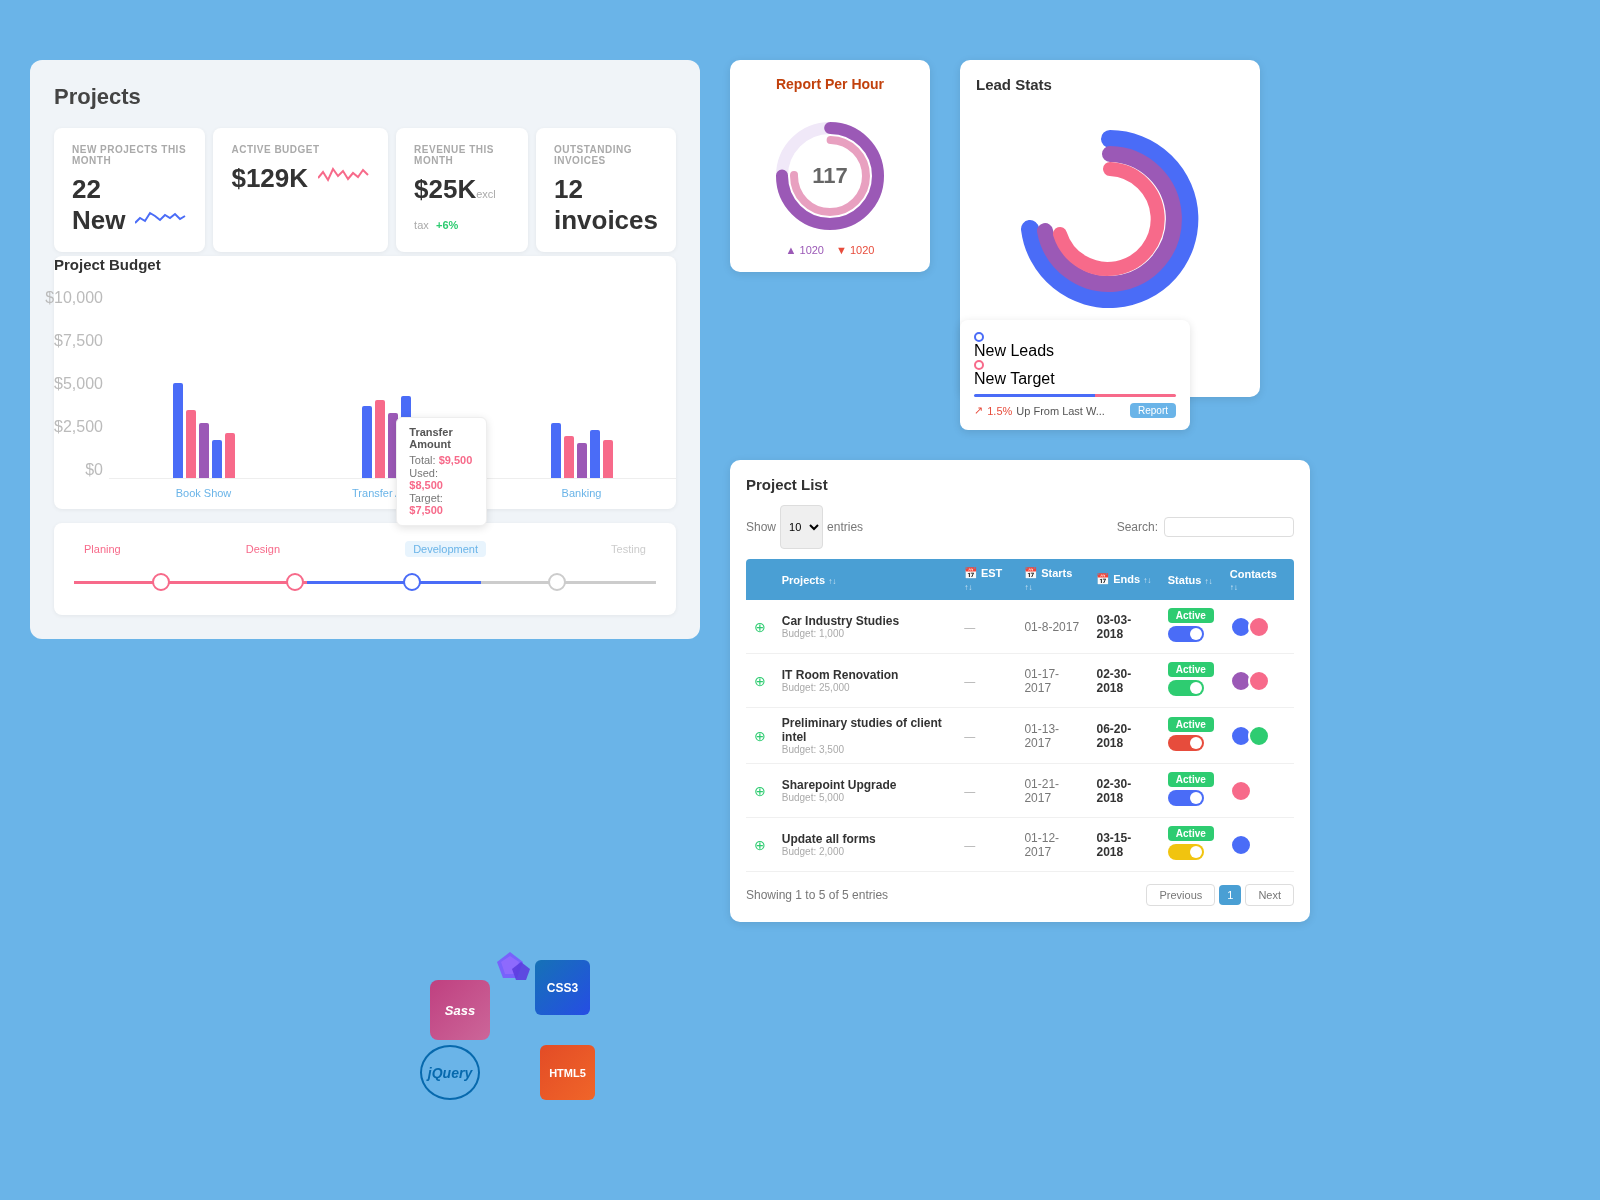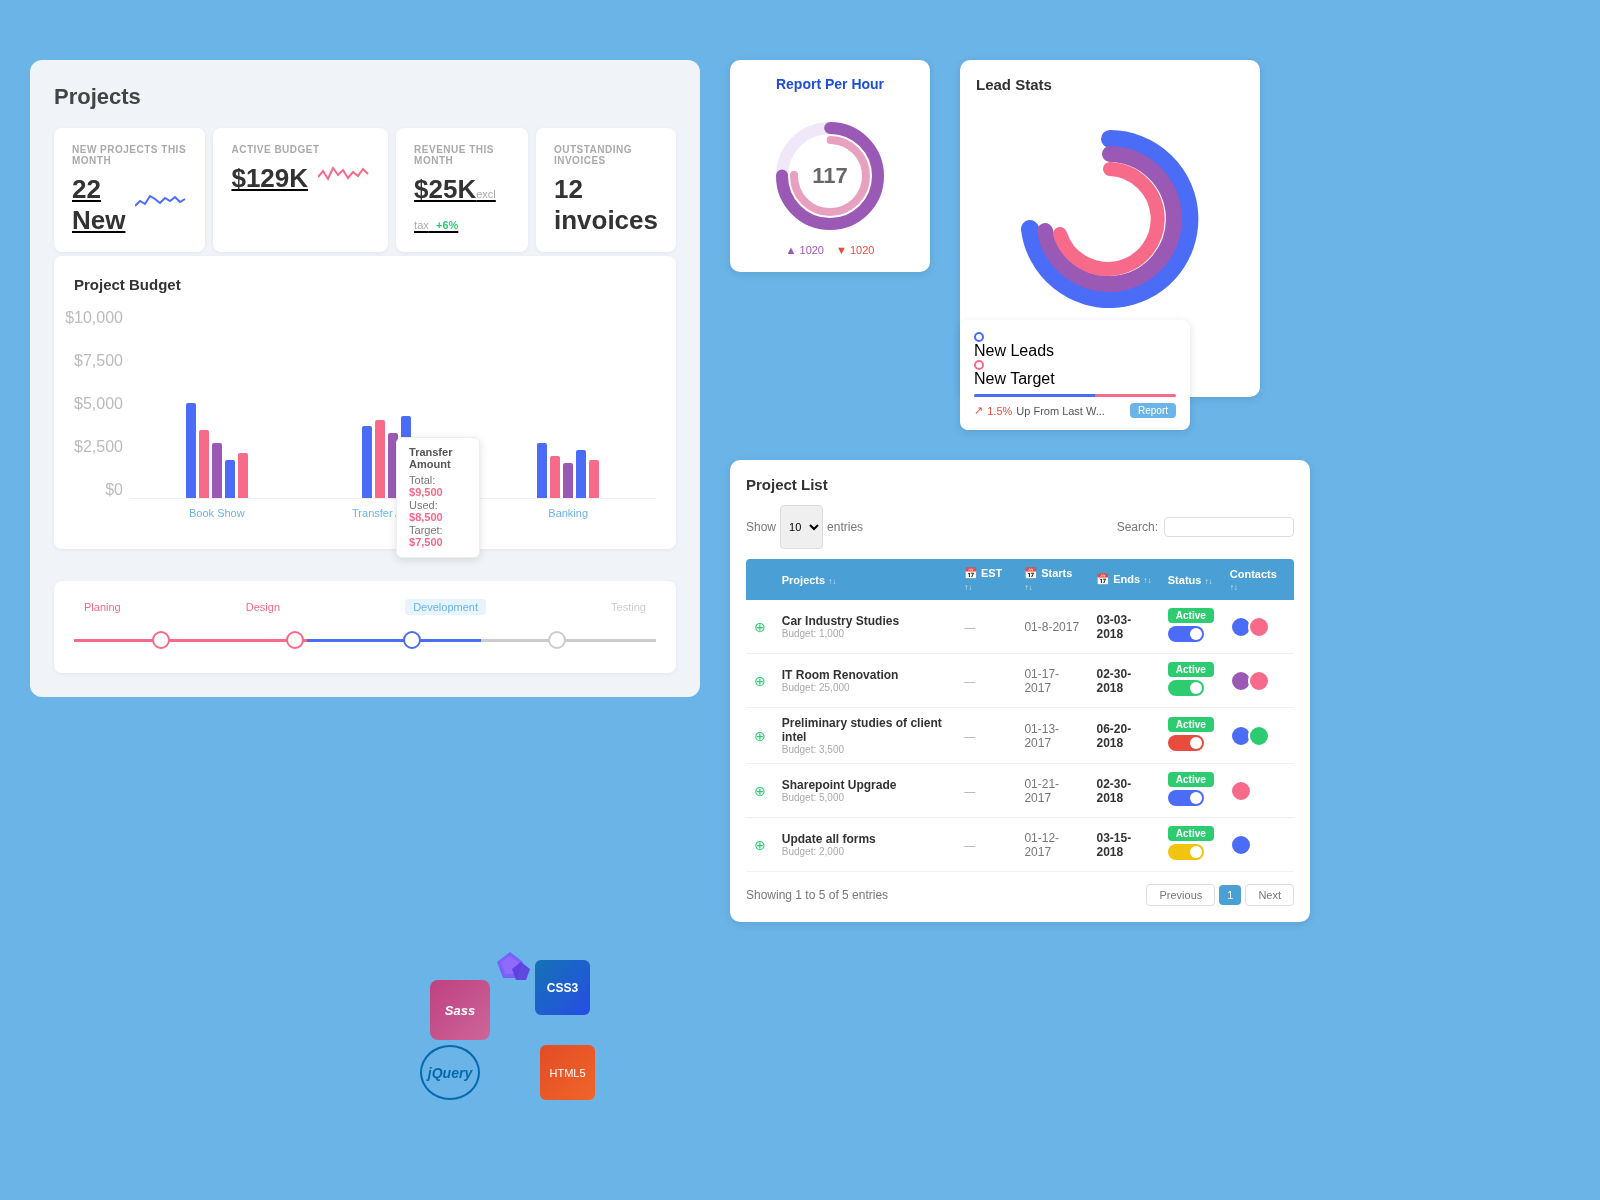--- a/index.html
+++ b/index.html
@@ -61,30 +61,28 @@
       color: #2ecc71;
       font-weight: 600;
     }
     .stat-sparkline {
       display: inline-block;
       margin-left: 10px;
       vertical-align: middle;
     }
     .stat-row {
       display: flex;
-      align-items: center;
-      text-decoration: underline;
+      align-items: flex-end;
     }
 
     
     .budget-card {
       background: #fff;
       border-radius: 8px;
-      padding: 20px;
-      margin-bottom: 32px;
+      margin-bottom: 14px;
       box-shadow: 0 1px 4px rgba(0,0,0,0.06);
     }
     .section-title {
       font-size: 15px;
       font-weight: 700;
       color: #333;
       margin-bottom: 16px;
     }
     .chart-area {
       position: relative;
@@ -220,21 +218,21 @@
     .report-card {
       background: #fff;
       border-radius: 10px;
       padding: 16px;
       margin-bottom: 14px;
       box-shadow: 0 2px 8px rgba(0,0,0,0.1);
     }
     .report-title {
       font-size: 14px;
       font-weight: 700;
-      color: #1d4ed8;
+      color: #c2410c;
       text-align: center;
       margin-bottom: 24px;
     }
     .donut-container {
       position: relative;
       display: inline-flex;
       align-items: center;
       justify-content: center;
     }
     .report-meta {
@@ -811,21 +809,21 @@
 
     <div style="position:absolute; right:20px; top:10px; text-align:center;">
       <div style="width:55px; height:55px; background: linear-gradient(135deg, #1572b6, #264de4); border-radius:6px; display:flex; align-items:center; justify-content:center; color:white; font-size:12px; font-weight:bold;">CSS3</div>
     </div>
 
     <div style="position:absolute; left:10px; bottom:10px; text-align:center;">
       <div style="width:60px; height:55px; background:transparent; display:flex; align-items:center; justify-content:center; color:#0769ad; font-size:14px; font-weight:bold; font-style:italic; border:2px solid #0769ad; border-radius:50%;">jQuery</div>
     </div>
 
     <div style="position:absolute; right:15px; bottom:10px; text-align:center;">
-      <div style="width:55px; height:55px; background: linear-gradient(135deg, #e34c26, #f06529); border-radius:6px; display:flex; align-items:center; justify-content:center; color:white; font-size:11px; font-weight:normal;margin-left:8px;">HTML5</div>
+      <div style="width:55px; height:55px; background: linear-gradient(135deg, #e34c26, #f06529); border-radius:6px; display:flex; align-items:center; justify-content:center; color:white; font-size:11px; font-weight:bold;margin-left:8px;">HTML5</div>
     </div>
 
     <div style="position:absolute; left:85px; top:0; width:30px; height:30px;">
       <svg width="30" height="30" viewBox="0 0 30 30">
         <polygon points="15,2 28,12 22,28 8,28 2,12" fill="#7c4dff" opacity="0.8"></polygon>
         <polygon points="15,6 24,12 20,24 10,24 6,12" fill="#9c6fff" opacity="0.6"></polygon>
       </svg>
     </div>
     <div style="position:absolute; left:100px; top:10px; width:22px; height:22px;">
       <svg width="22" height="22" viewBox="0 0 22 22">

